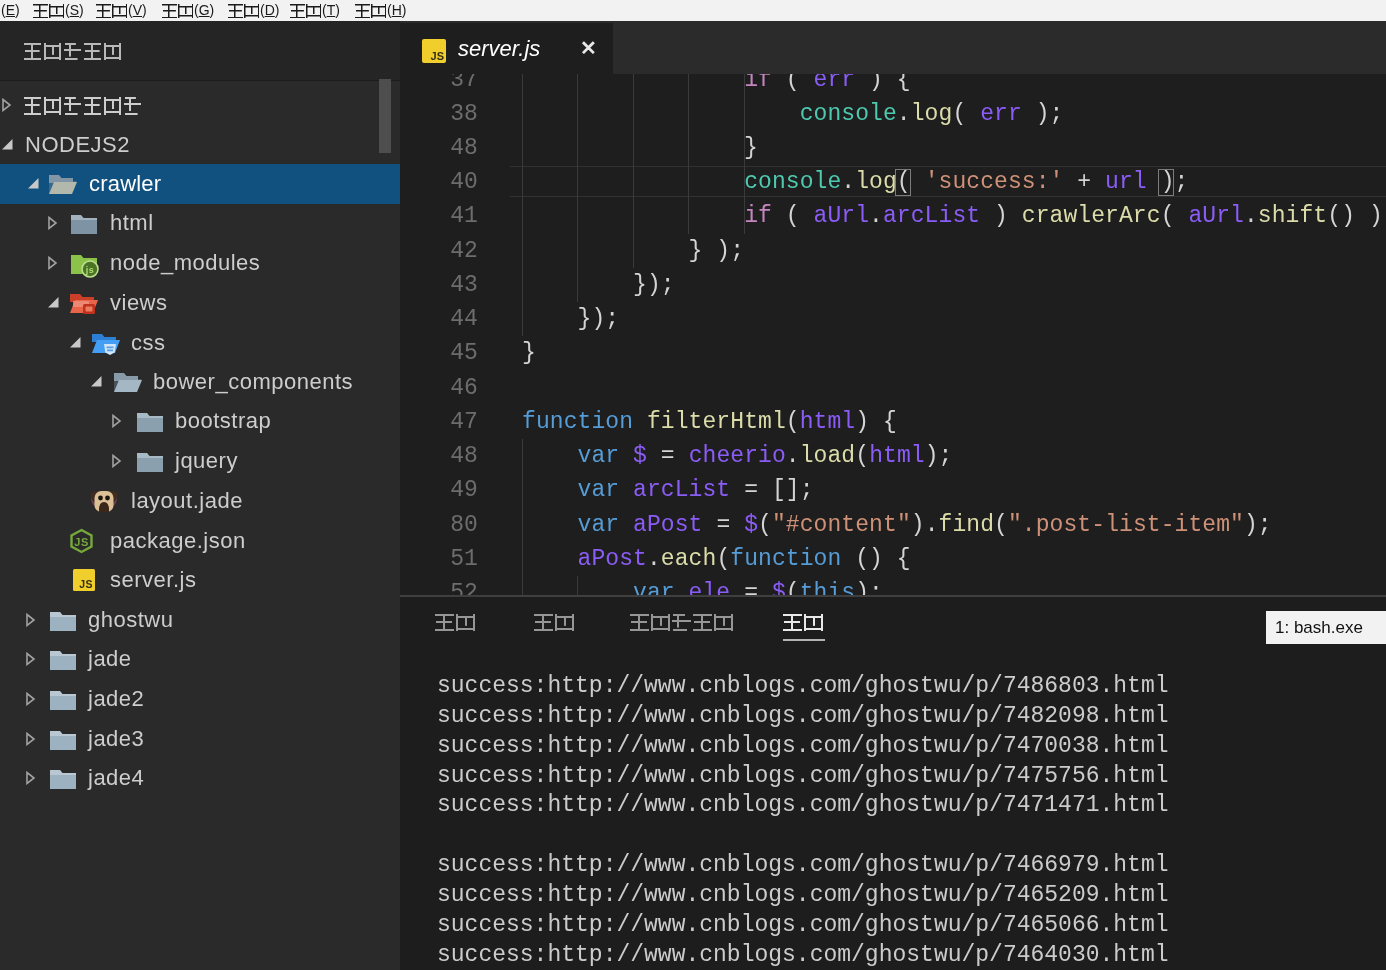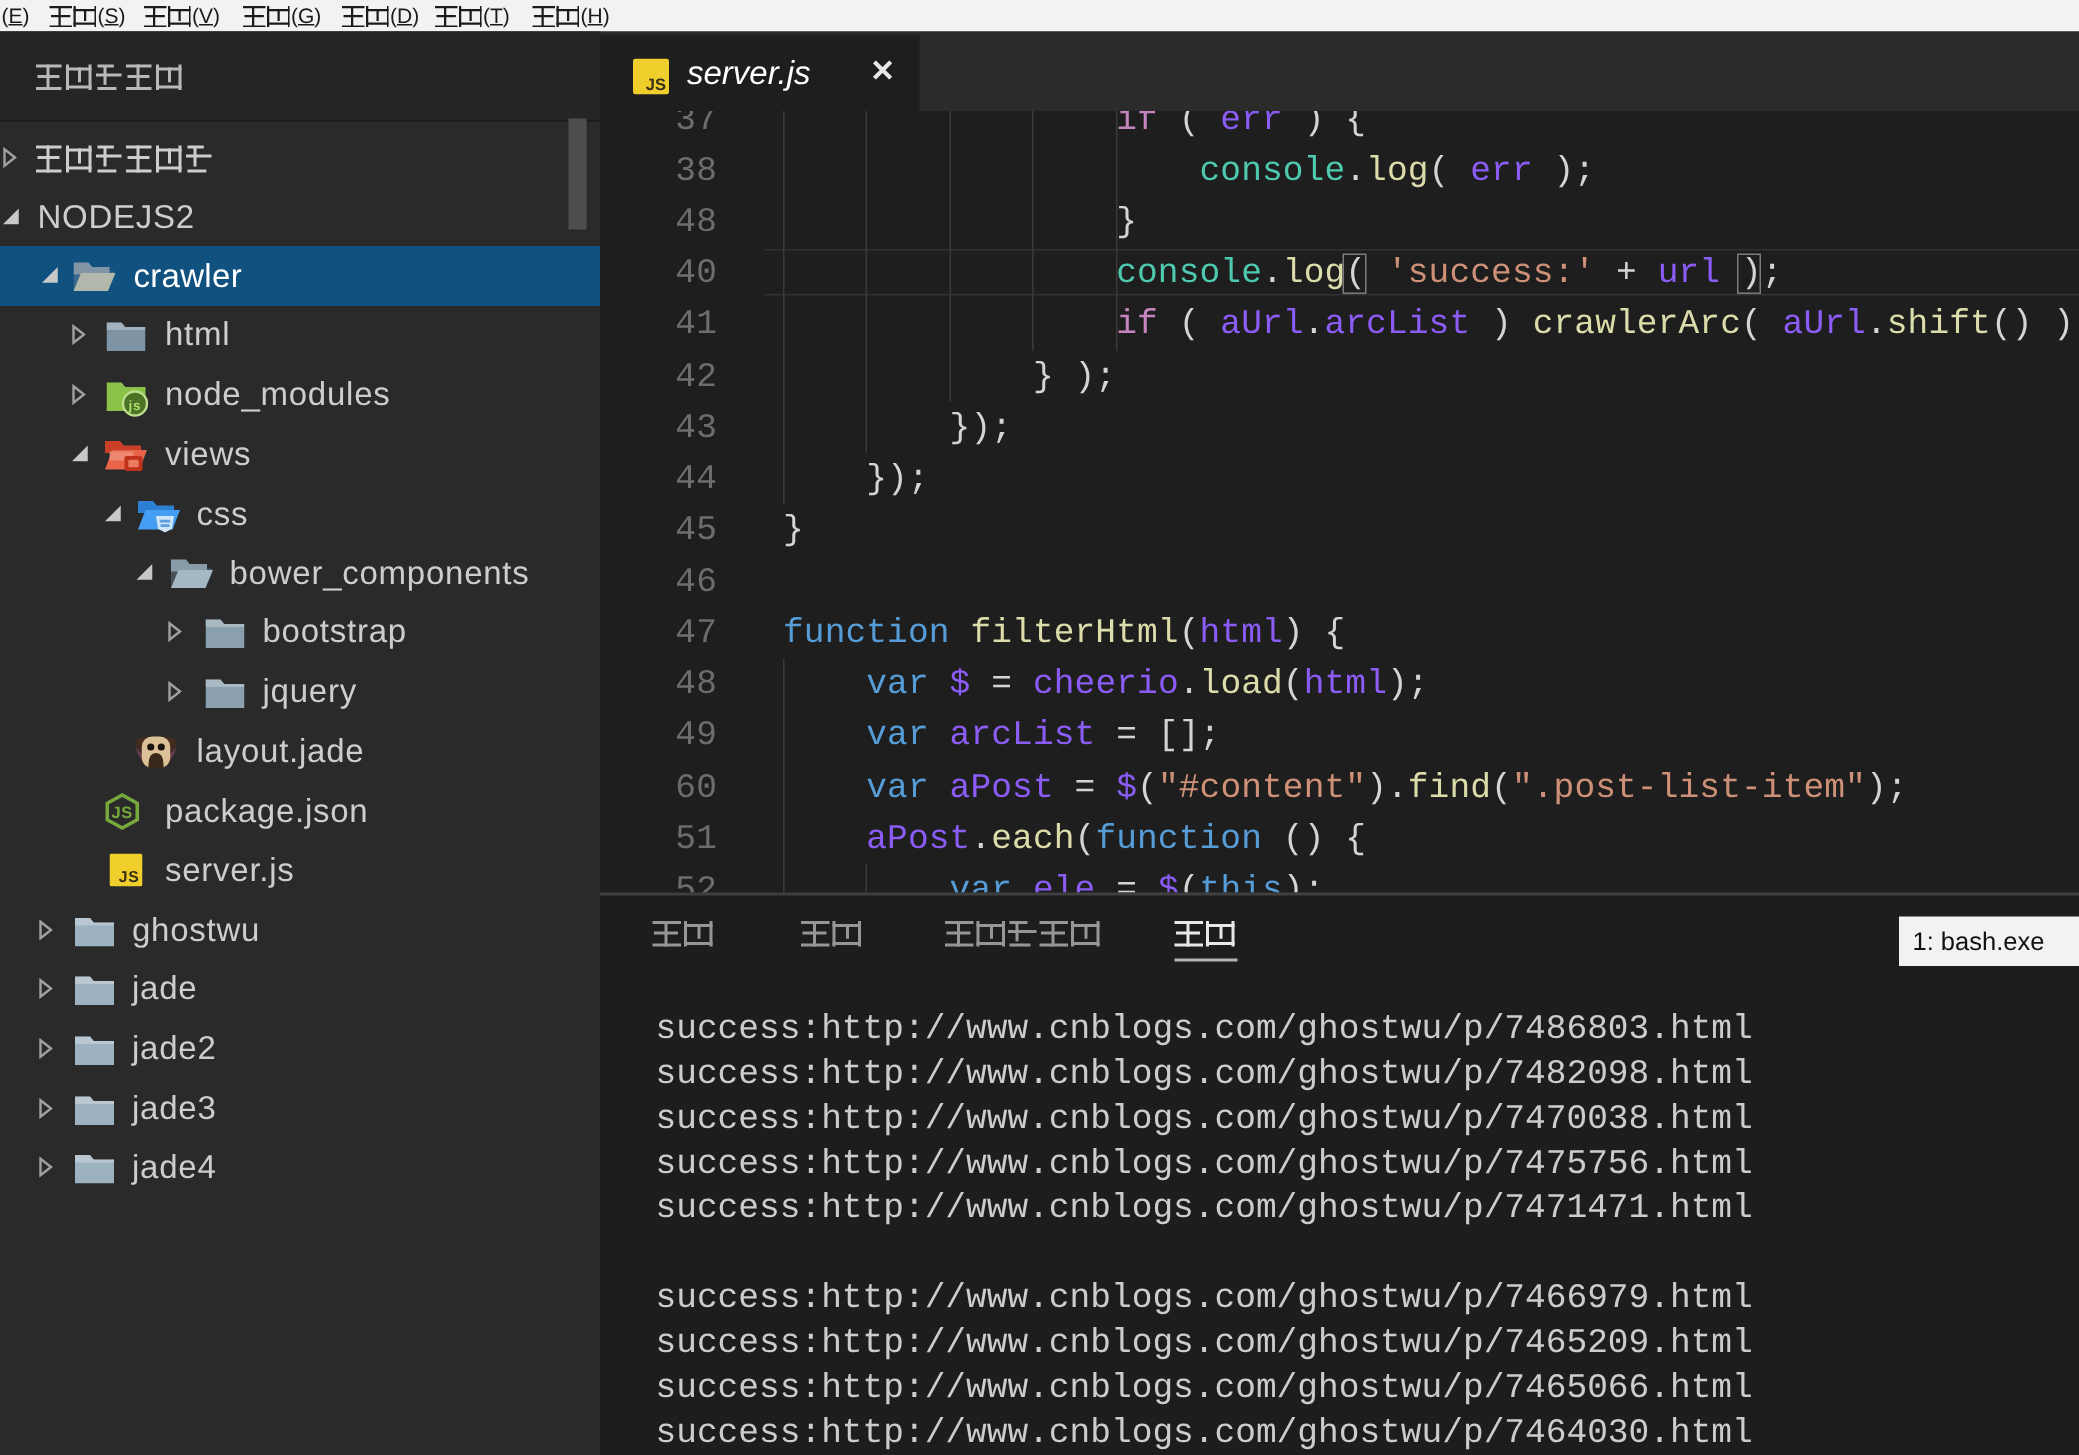--- a/index.html
+++ b/index.html
@@ -261,21 +261,21 @@
 <div class="cl" style="top:91.2px"><span class="ln">40</span><span class="ct">                <span class="cls">console</span>.<span class="fn">log</span>( <span class="st">'success:'</span> + <span class="vr">url</span> );</span></div>
 <div class="cl" style="top:125.4px"><span class="ln">41</span><span class="ct">                <span class="cf">if</span> ( <span class="vr">aUrl</span>.<span class="vr">arcList</span> ) <span class="fn">crawlerArc</span>( <span class="vr">aUrl</span>.<span class="fn">shift</span>() );</span></div>
 <div class="cl" style="top:159.7px"><span class="ln">42</span><span class="ct">            } );</span></div>
 <div class="cl" style="top:193.9px"><span class="ln">43</span><span class="ct">        });</span></div>
 <div class="cl" style="top:228.2px"><span class="ln">44</span><span class="ct">    });</span></div>
 <div class="cl" style="top:262.4px"><span class="ln">45</span><span class="ct">}</span></div>
 <div class="cl" style="top:296.7px"><span class="ln">46</span><span class="ct"></span></div>
 <div class="cl" style="top:330.9px"><span class="ln">47</span><span class="ct"><span class="kw">function</span> <span class="fn">filterHtml</span>(<span class="vr">html</span>) {</span></div>
 <div class="cl" style="top:365.2px"><span class="ln">48</span><span class="ct">    <span class="kw">var</span> <span class="vr">$</span> = <span class="vr">cheerio</span>.<span class="fn">load</span>(<span class="vr">html</span>);</span></div>
 <div class="cl" style="top:399.4px"><span class="ln">49</span><span class="ct">    <span class="kw">var</span> <span class="vr">arcList</span> = [];</span></div>
-<div class="cl" style="top:433.7px"><span class="ln">60</span><span class="ct">    <span class="kw">var</span> <span class="vr">aPost</span> = <span class="vr">$</span>(<span class="st">"#content"</span>).<span class="fn">find</span>(<span class="st">".post-list-item"</span>);</span></div>
+<div class="cl" style="top:433.7px"><span class="ln">80</span><span class="ct">    <span class="kw">var</span> <span class="vr">aPost</span> = <span class="vr">$</span>(<span class="st">"#content"</span>).<span class="fn">find</span>(<span class="st">".post-list-item"</span>);</span></div>
 <div class="cl" style="top:468.0px"><span class="ln">51</span><span class="ct">    <span class="vr">aPost</span>.<span class="fn">each</span>(<span class="kw">function</span> () {</span></div>
 <div class="cl" style="top:502.2px"><span class="ln">52</span><span class="ct">        <span class="kw">var</span> <span class="vr">ele</span> = <span class="vr">$</span>(<span class="kw">this</span>);</span></div>
 </div>
 <div id="panel">
 <div class="ptab" style="left:35px"><i class="cn g1" style="width:19px;height:17px;margin-right:2px"></i><i class="cn g2" style="width:19px;height:17px;margin-right:2px"></i></div>
 <div class="ptab" style="left:134px"><i class="cn g1" style="width:19px;height:17px;margin-right:2px"></i><i class="cn g2" style="width:19px;height:17px;margin-right:2px"></i></div>
 <div class="ptab" style="left:230px"><i class="cn g1" style="width:19px;height:17px;margin-right:2px"></i><i class="cn g2" style="width:19px;height:17px;margin-right:2px"></i><i class="cn g3" style="width:19px;height:17px;margin-right:2px"></i><i class="cn g1" style="width:19px;height:17px;margin-right:2px"></i><i class="cn g2" style="width:19px;height:17px;margin-right:2px"></i></div>
 <div class="ptab" style="left:383px;color:#e8e8e8;border-bottom:2px solid #b4b4b4"><i class="cn g1" style="width:19px;height:17px;margin-right:2px"></i><i class="cn g2" style="width:19px;height:17px;margin-right:2px"></i></div>
 <div id="bashbox">1: bash.exe</div>
 <div id="term">

